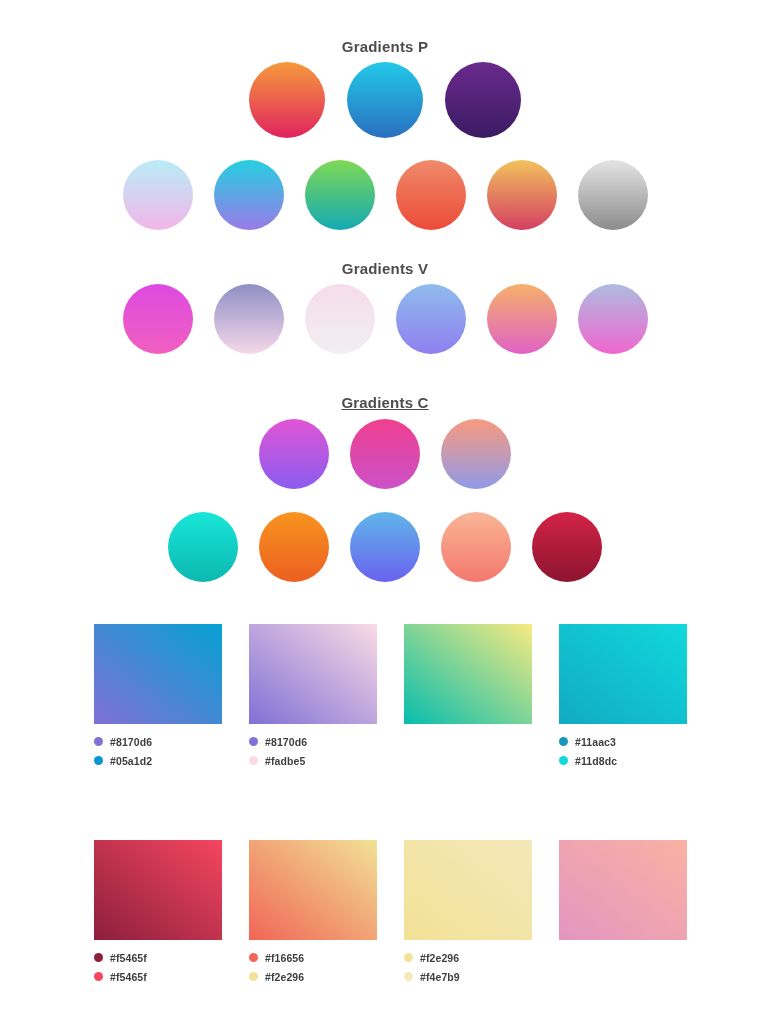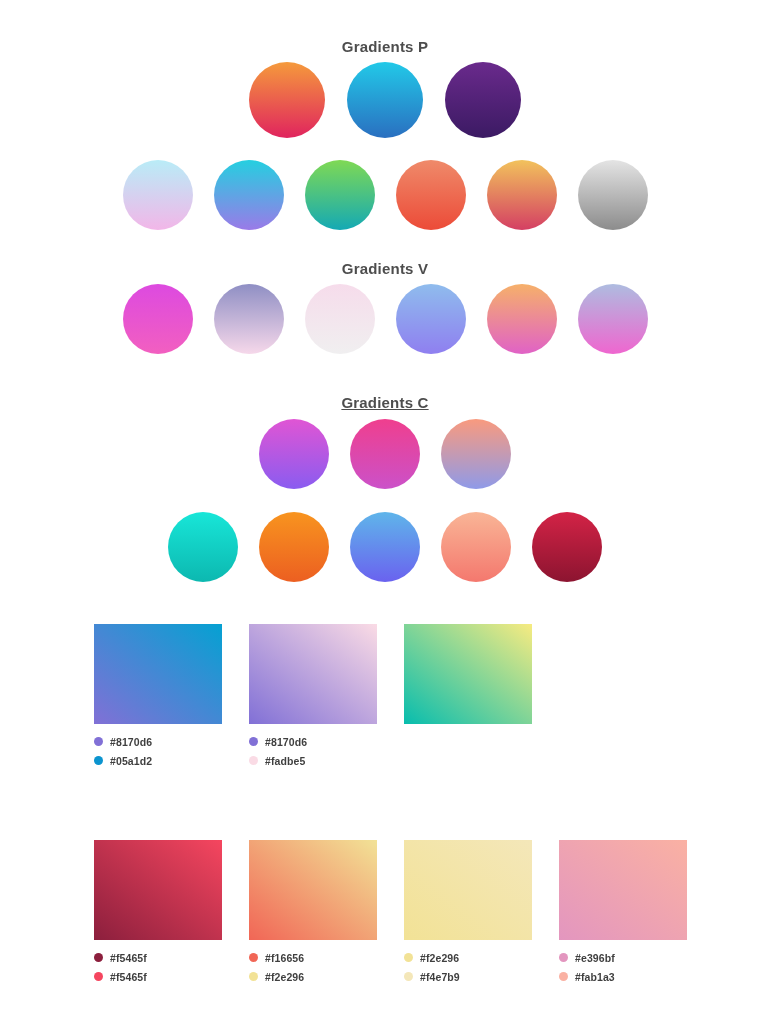--- a/index.html
+++ b/index.html
@@ -173,20 +173,33 @@
           </div>
           <div class="legend-row">
             <span class="legend-dot" style="background: rgb(250, 219, 229);"></span>
             <span class="legend-text">#fadbe5</span>
           </div>
         </div>
       </div>
       <div class="card">
         <div class="card-swatch" style="background: linear-gradient(to right top, rgb(7, 189, 174) 0%, rgb(247, 235, 129) 100%);"></div>
       </div>
+      <div class="card">
+        <div class="card-swatch" style="background: linear-gradient(to right top, rgb(17, 170, 195) 0%, rgb(17, 216, 220) 100%);"></div>
+        <div class="card-legend">
+          <div class="legend-row">
+            <span class="legend-dot" style="background: rgb(22, 152, 187);"></span>
+            <span class="legend-text">#11aac3</span>
+          </div>
+          <div class="legend-row">
+            <span class="legend-dot" style="background: rgb(17, 216, 220);"></span>
+            <span class="legend-text">#11d8dc</span>
+          </div>
+        </div>
+      </div>
     </div>
   <div class="card-grid" id="card-grid-2">
       <div class="card">
         <div class="card-swatch" style="background: linear-gradient(to right top, rgb(140, 31, 61) 0%, rgb(245, 70, 95) 100%);"></div>
         <div class="card-legend">
           <div class="legend-row">
             <span class="legend-dot" style="background: rgb(140, 31, 61);"></span>
             <span class="legend-text">#f5465f</span>
           </div>
           <div class="legend-row">
@@ -216,26 +229,16 @@
             <span class="legend-text">#f2e296</span>
           </div>
           <div class="legend-row">
             <span class="legend-dot" style="background: rgb(244, 231, 185);"></span>
             <span class="legend-text">#f4e7b9</span>
           </div>
         </div>
       </div>
       <div class="card">
         <div class="card-swatch" style="background: linear-gradient(to right top, rgb(227, 150, 191) 0%, rgb(250, 177, 163) 100%);"></div>
-        <div class="card-legend">
-          <div class="legend-row">
-            <span class="legend-dot" style="background: rgb(227, 150, 191);"></span>
-            <span class="legend-text">#e396bf</span>
-          </div>
-          <div class="legend-row">
-            <span class="legend-dot" style="background: rgb(250, 177, 163);"></span>
-            <span class="legend-text">#fab1a3</span>
-          </div>
-        </div>
       </div>
     </div>
 
 </div>
 
 </body></html>

